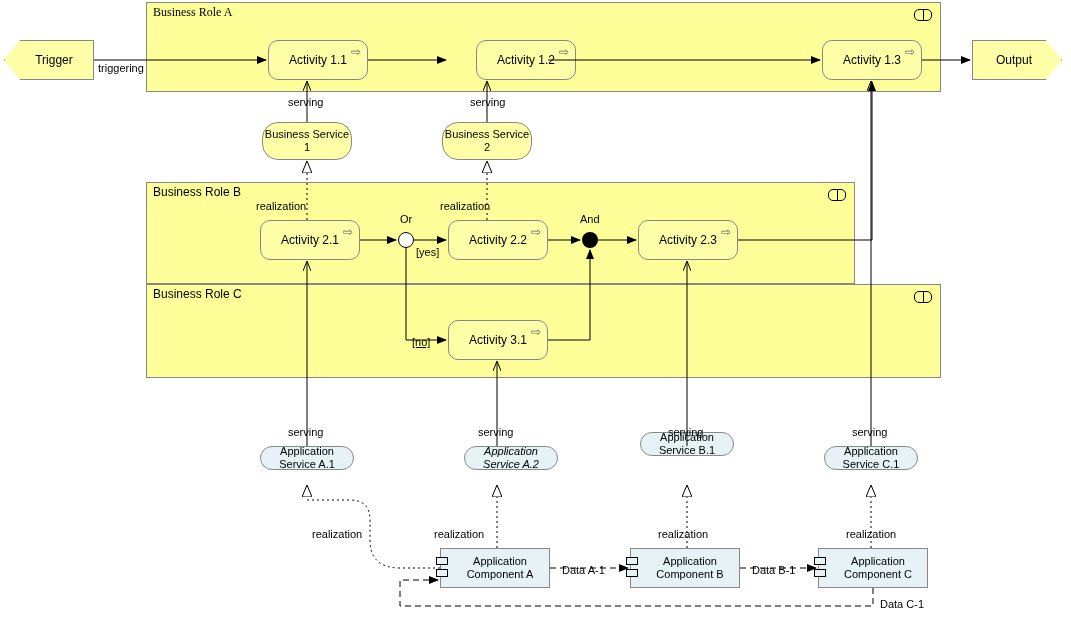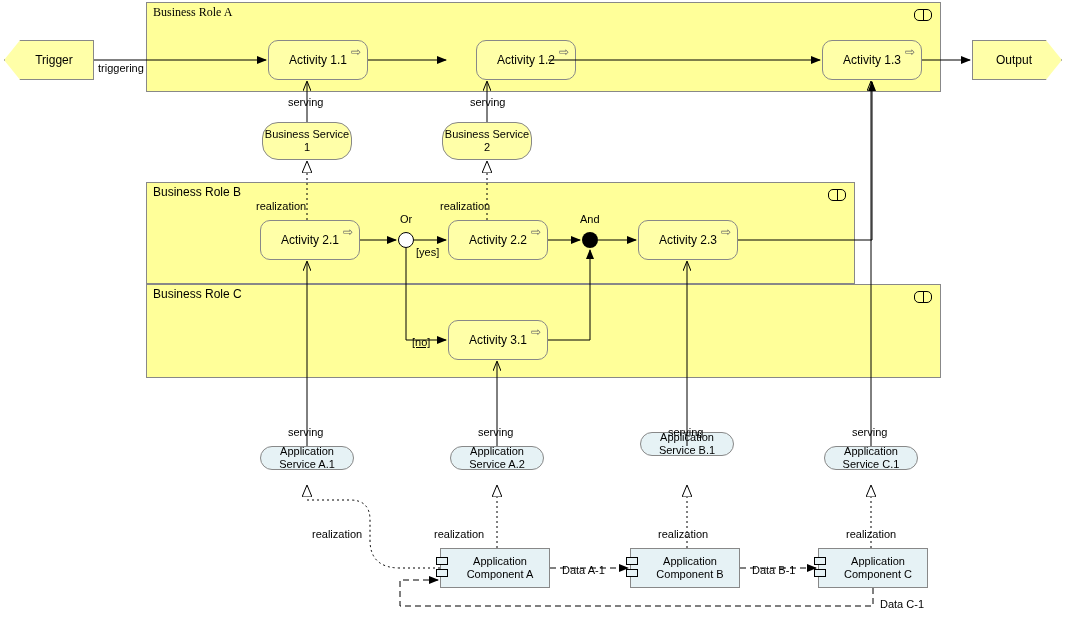--- a/index.html
+++ b/index.html
@@ -221,21 +221,21 @@
 <div class="gate-label" style="left:580px; top:213px;">And</div>
 
 <div class="activity" style="left:448px; top:320px;">
   <span>Activity 3.1</span>
   <span class="act-icon">⇨</span>
 </div>
 
 <div class="aserv" style="left:260px; top:446px;">
   <span>Application Service A.1</span>
 </div>
-<div class="aserv" style="left:450px; top:446px;">
+<div class="aserv" style="left:464px; top:446px;font-style:italic;">
   <span>Application Service A.2</span>
 </div>
 <div class="aserv" style="left:640px; top:432px;border-radius:13px;">
   <span>Application Service B.1</span>
 </div>
 <div class="aserv" style="left:824px; top:446px;">
   <span>Application Service C.1</span>
 </div>
 
 <div class="acomp" style="left:440px; top:548px;">

